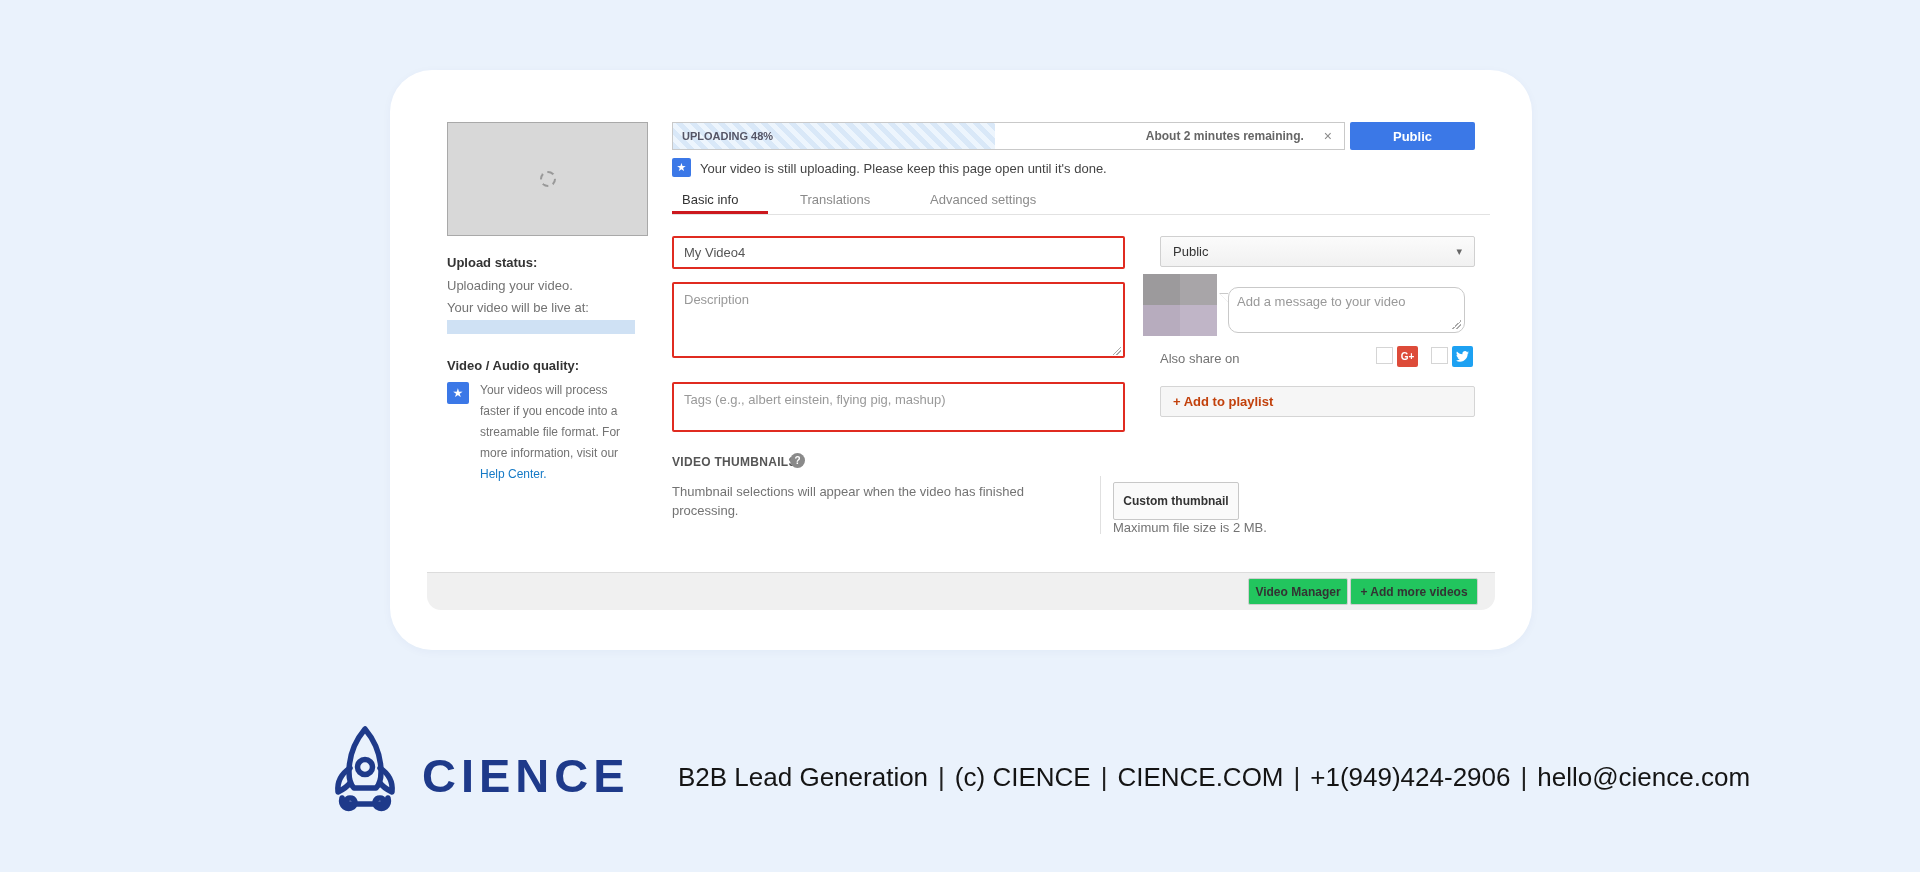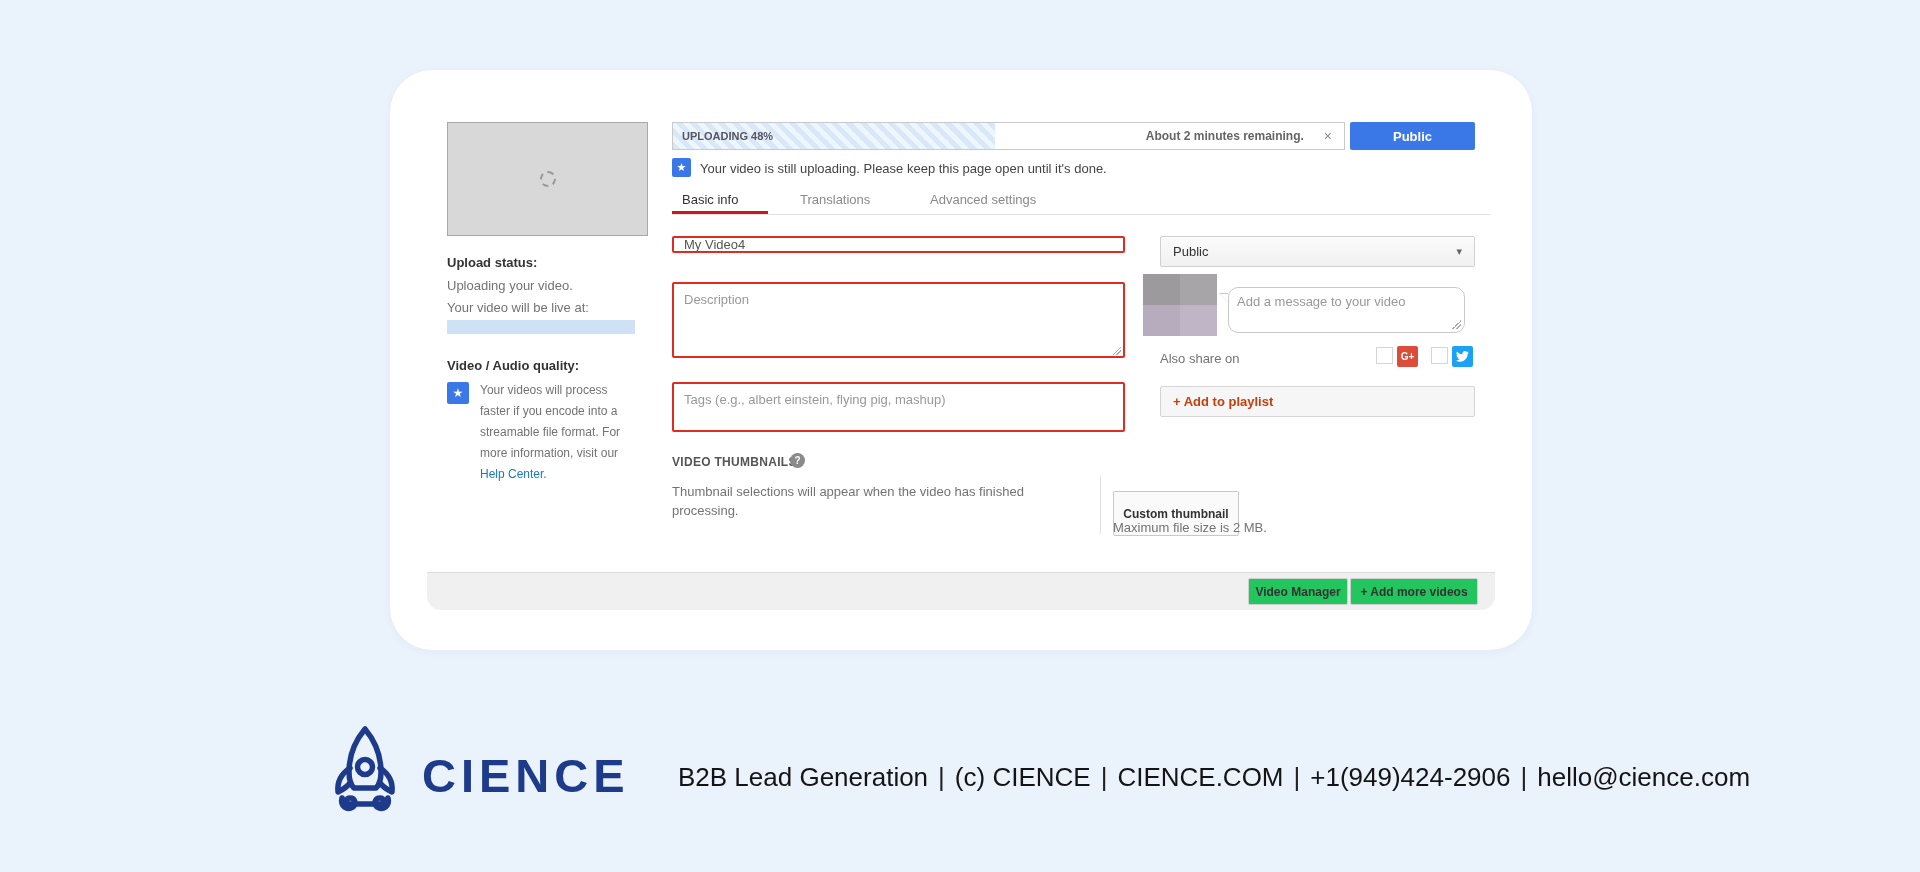--- a/index.html
+++ b/index.html
@@ -77,23 +77,23 @@
               background:#f6f6f6; border:1px solid #d5d5d5; border-radius:2px; display:flex; align-items:center;
               font-size:13px; font-weight:700; color:#c2410c; padding:0 12px; cursor:pointer; }
 
   
   .vt-h { position:absolute; left:282px; top:385px; font-size:12px; font-weight:700; color:#555; letter-spacing:.3px; }
   .help { position:absolute; left:400px; top:383px; width:15px; height:15px; border-radius:50%;
           background:#8a8a8a; color:#fff; font-size:10px; font-weight:700; display:flex;
           align-items:center; justify-content:center; cursor:pointer; }
   .vt-t { position:absolute; left:282px; top:412px; width:395px; font-size:13px; line-height:19px; color:#737373; }
   .vdiv { position:absolute; left:710px; top:406px; width:1px; height:58px; background:#e0e0e0; }
-  .custom-btn { position:absolute; left:723px; top:412px; width:126px; height:45px;
+  .custom-btn { position:absolute; left:723px; top:412px; width:126px; height:38px;
                 background:#fafafa; border:1px solid #c8c8c8; border-radius:2px; font-size:12px; font-weight:700;
-                color:#333; display:flex; align-items:center; justify-content:center; cursor:pointer;margin-top:9px; }
+                color:#333; display:flex; align-items:center; justify-content:center; cursor:pointer; }
   .maxsize { position:absolute; left:723px; top:450px; font-size:13px; color:#737373; }
 
   
   .strip-line { position:absolute; left:37px; top:502px; width:1068px; height:1px; background:#dcdcdc; }
   .strip { position:absolute; left:37px; top:503px; width:1068px; height:37px; background:#f0f0f0;
            border-radius:0 0 14px 14px; }
   .wm-btn { position:absolute; top:508px; height:27px; background:#22c55e; border:1px solid #cfcfcf;
             font-size:12px; font-weight:700; color:#333; display:flex; align-items:center; justify-content:center;
             cursor:pointer; border-radius:2px; }
   .vm { left:858px; width:100px; }
@@ -142,21 +142,21 @@
       <span>★</span>
     </div>
   <div class="notice">Your video is still uploading. Please keep this page open until it's done.</div>
 
   <div class="tab active" style="left:292px">Basic info</div>
   <div class="tab" style="left:410px">Translations</div>
   <div class="tab" style="left:540px">Advanced settings</div>
   <div class="tabline"></div>
   <div class="tab-underline"></div>
 
-  <input class="redfield" style="top: 166px; height: 17px;" value="My Video4">
+  <input class="redfield" style="top: 166px; height: 33px;" value="My Video4">
   <textarea class="redfield" style="top: 212px; height: 76px;" placeholder="Description"></textarea>
   <div class="rs" style="left:722px; top:276px;"></div>
   <textarea class="redfield" style="top: 312px; height: 50px;" placeholder="Tags (e.g., albert einstein, flying pig, mashup)"></textarea>
 
   <div class="privacy">
     <span>Public</span>
     <span class="caret">▾</span>
   </div>
   <div class="mosaic">
     <div style="background:#9c9a9c"></div>

